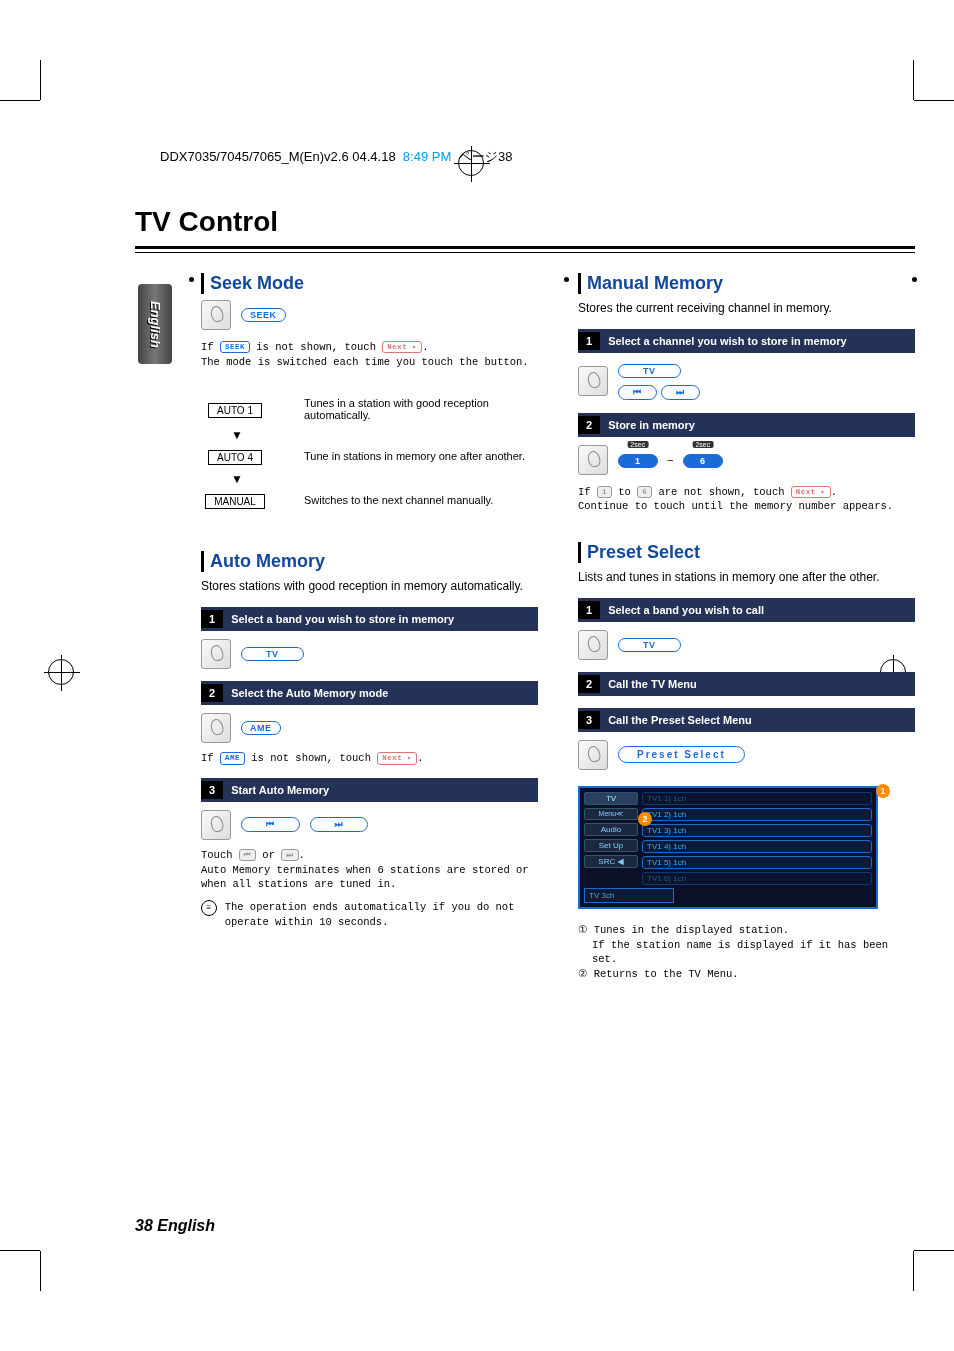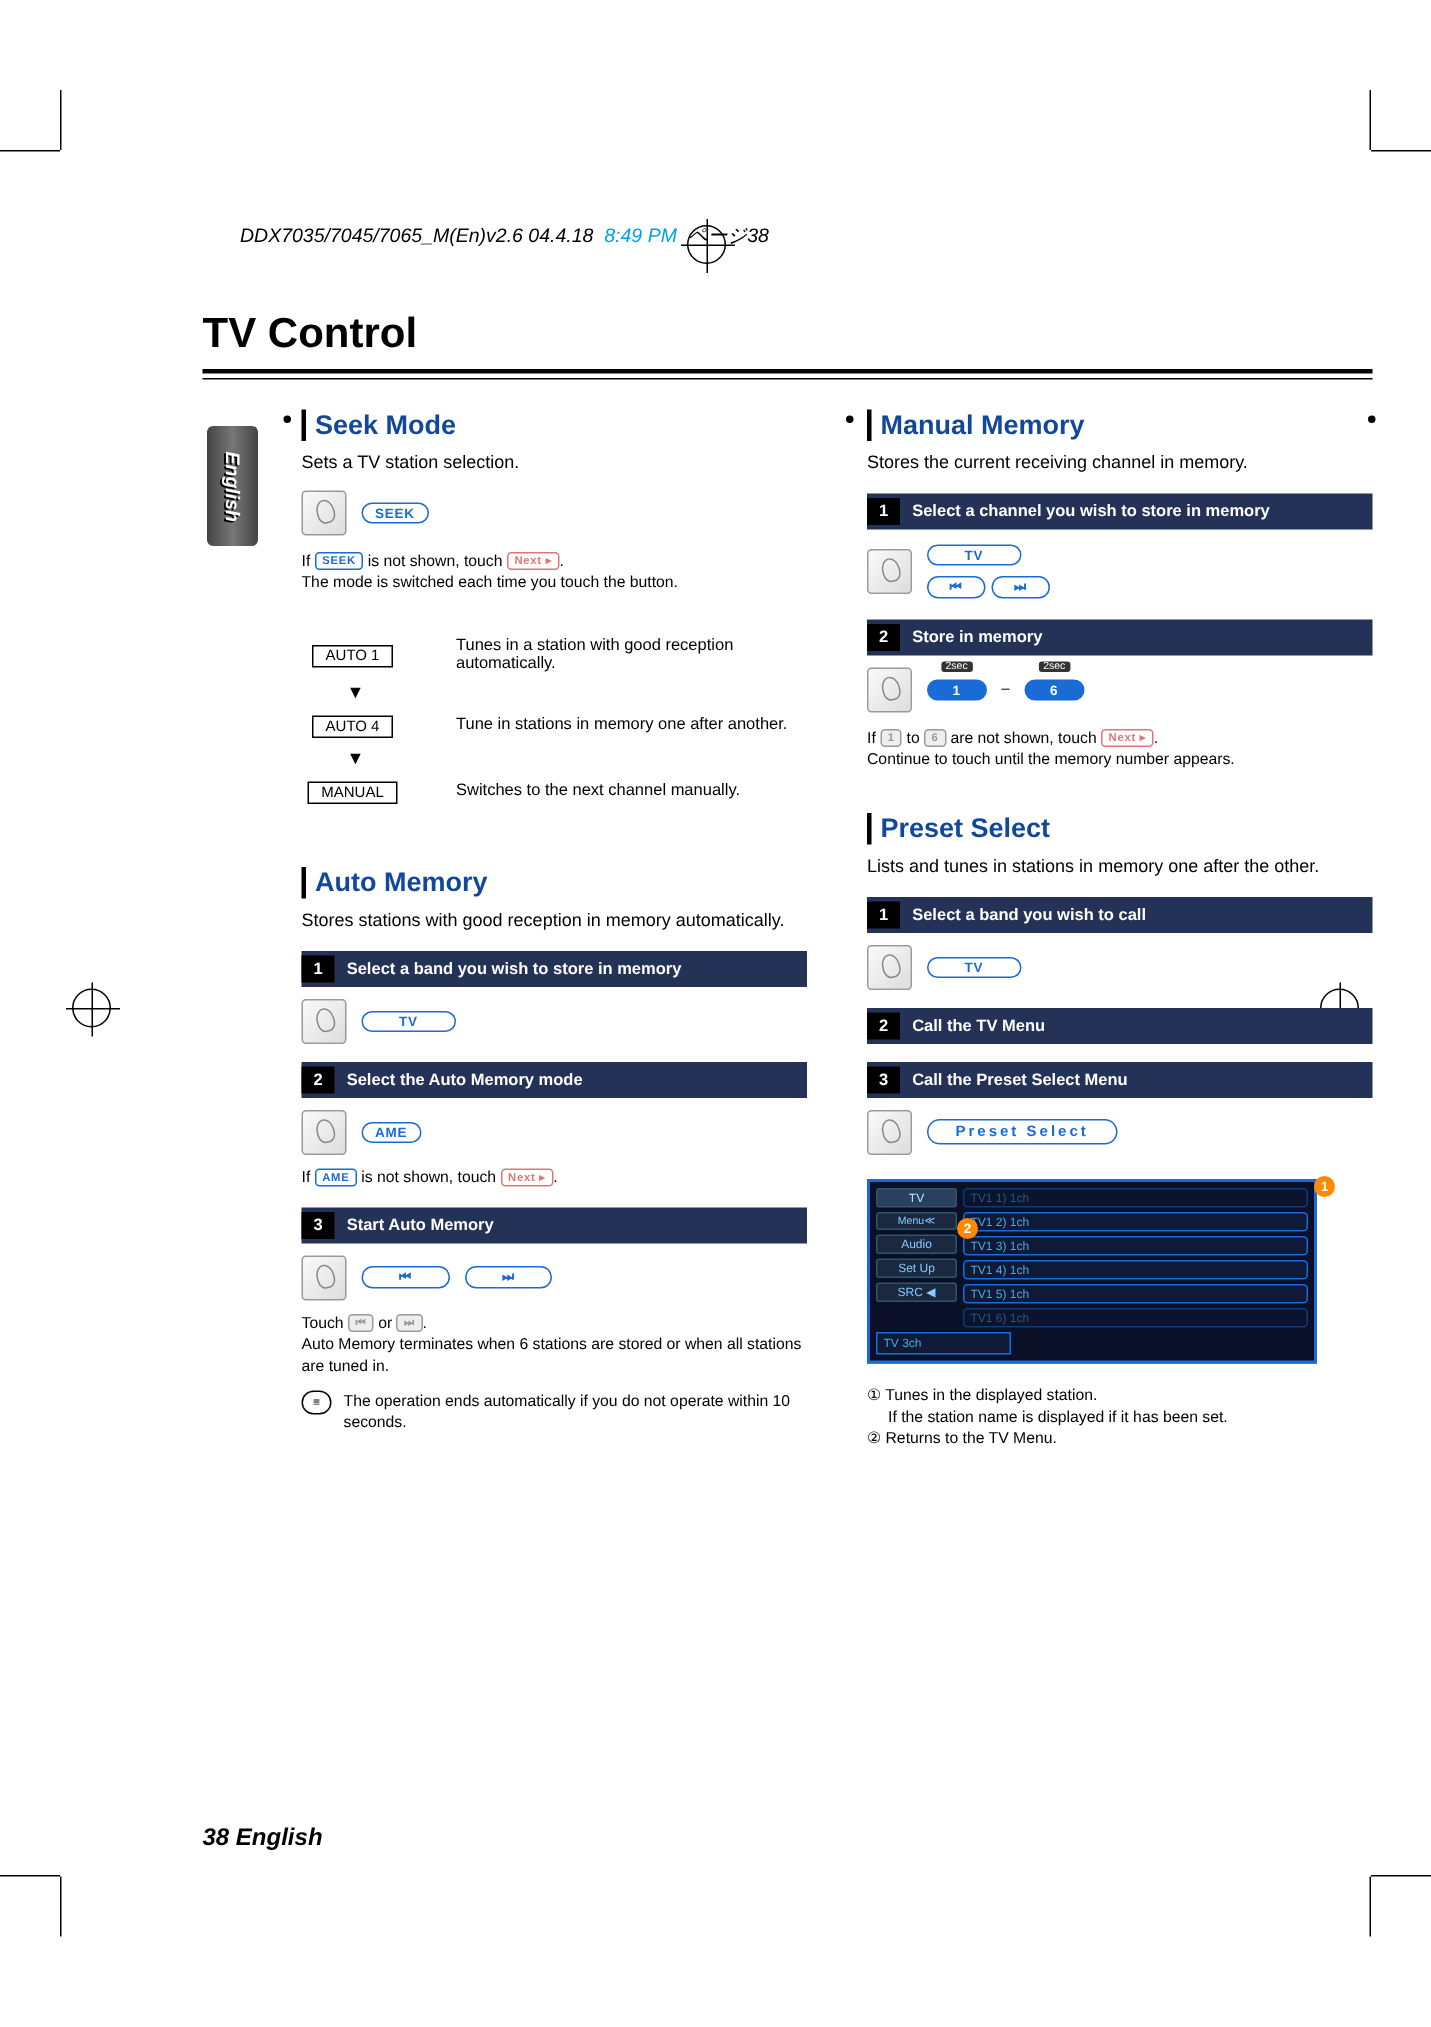--- a/index.html
+++ b/index.html
@@ -18,36 +18,36 @@
   .cm-bl-v { bottom: 60px; left: 40px; }
   .cm-br-h { bottom: 100px; right: 0; }
   .cm-br-v { bottom: 60px; right: 40px; }
   .reg-circle { position: absolute; width: 26px; height: 26px; border: 1px solid #000; border-radius: 50%; }
   .reg-left { left: 48px; top: 659px; }
   .reg-right { right: 48px; top: 659px; }
   .reg-top { left: 458px; top: 150px; }
   .reg-cross-h { position: absolute; width: 36px; height: 1px; background: #000; top: 12px; left: -5px; }
   .reg-cross-v { position: absolute; width: 1px; height: 36px; background: #000; left: 12px; top: -5px; }
 
-  .header-line { position: absolute; top: 148px; left: 160px; font-size: 13px; color: #000; font-style: italic; }
+  .header-line { position: absolute; top: 148px; left: 160px; font-size: 13px; color: #000; }
   .header-time { color: #00a0e9; }
 
   .content { position: absolute; top: 206px; left: 135px; width: 780px; }
   .page-title { font-size: 28px; font-weight: bold; margin-bottom: 8px; }
   .title-rule { width: 100%; height: 3px; background: #000; margin-bottom: 3px; }
   .title-rule-thin { width: 100%; height: 1px; background: #000; margin-bottom: 12px; }
 
   .sidebar-tab { position: absolute; left: 138px; top: 284px; width: 34px; height: 80px; background: linear-gradient(90deg,#444,#777,#444); border-radius: 4px; color: #fff; font-weight: bold; font-style: italic; writing-mode: vertical-rl; text-orientation: mixed; display: flex; align-items: center; justify-content: center; font-size: 13px; text-shadow: 1px 1px 0 #000; }
 
   .columns { display: flex; gap: 40px; }
   .col { flex: 1; position: relative; }
   .col-left { padding-left: 66px; }
   .section-title { color: #12489b; font-size: 18px; font-weight: bold; margin-top: 8px; margin-bottom: 6px; border-left: 3px solid #000; padding-left: 6px; }
   .body-text { font-size: 12px; line-height: 1.4; margin-bottom: 10px; }
-  .small-text { font-size: 10.5px; line-height: 1.4; }
+  .small-text { font-size: 10.5px; line-height: 1.4; font-family: Liberation Mono, monospace; }
 
   .dot { position: absolute; width: 5px; height: 5px; background: #000; border-radius: 50%; top: 12px; }
   .dot-l { left: 54px; }
   .dot-r { left: -14px; }
   .dot-far { right: -2px; top: 12px; }
 
   .touch-icon { display: inline-block; width: 30px; height: 30px; border: 1px solid #999; background: linear-gradient(135deg,#fafafa,#ddd); border-radius: 3px; position: relative; vertical-align: middle; }
   .touch-icon::after { content:""; position:absolute; left:9px; top:5px; width:10px; height:14px; border:1.5px solid #888; border-radius: 50% 50% 40% 40%; transform: rotate(-15deg);}
   
   .chip { display: inline-block; border: 1.5px solid #1a6bd6; color: #1a6bd6; font-size: 9px; font-weight: bold; padding: 1px 8px; border-radius: 9px; vertical-align: middle; letter-spacing: 0.5px; }
@@ -125,21 +125,20 @@
     <div class="page-title">TV Control</div>
     <div class="title-rule"></div>
     <div class="title-rule-thin"></div>
 
     <div class="columns">
 
       <div class="col col-left">
         <div class="dot dot-l"></div>
 
         <div class="section-title">Seek Mode</div>
-        <div class="body-text">Sets a TV station selection.</div>
         <div class="btn-row">
           <span class="touch-icon"></span>
           <span class="chip">SEEK</span>
         </div>
         <div class="small-text" style="margin-top:10px">
           <span>If </span><span class="chip chip-sm">SEEK</span><span> is not shown, touch </span><span class="chip chip-sm chip-pink">Next ▸</span>.
         </div>
         <div class="small-text">The mode is switched each time you touch the button.</div>
 
         <div style="height:28px"></div>

